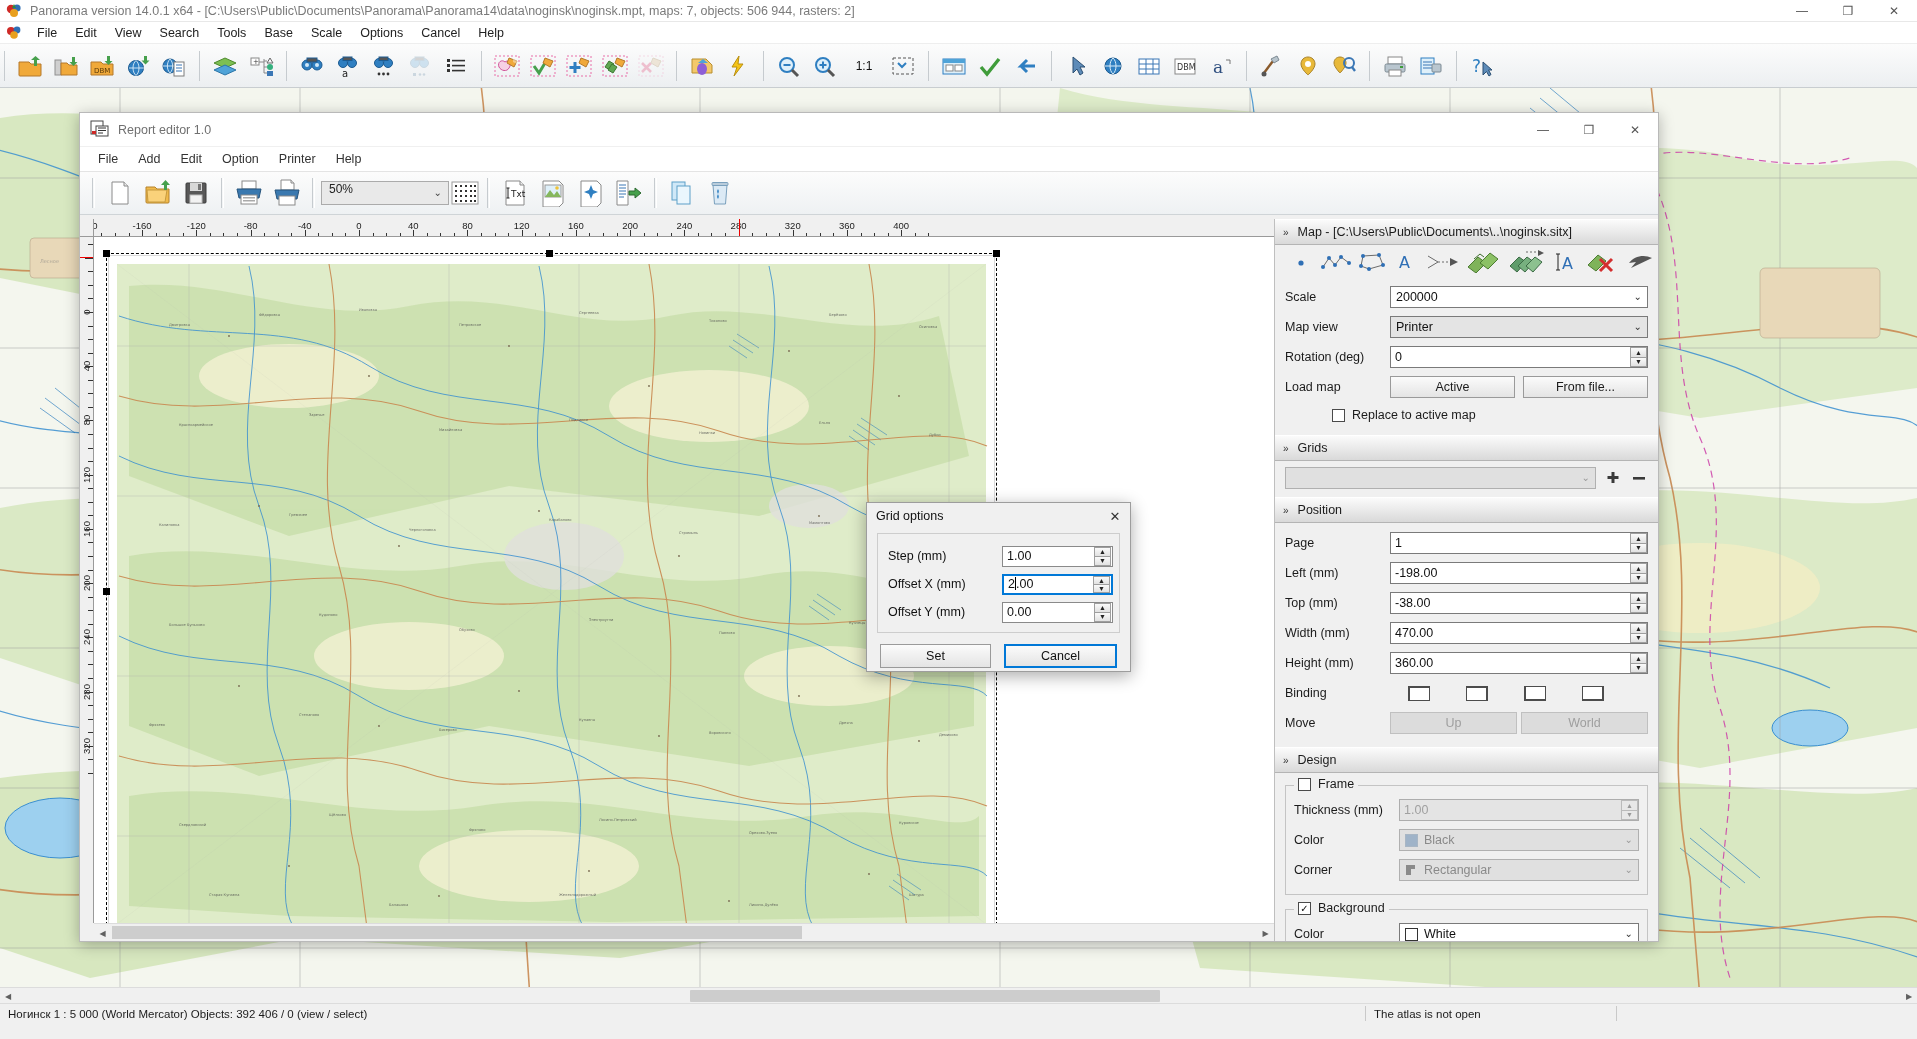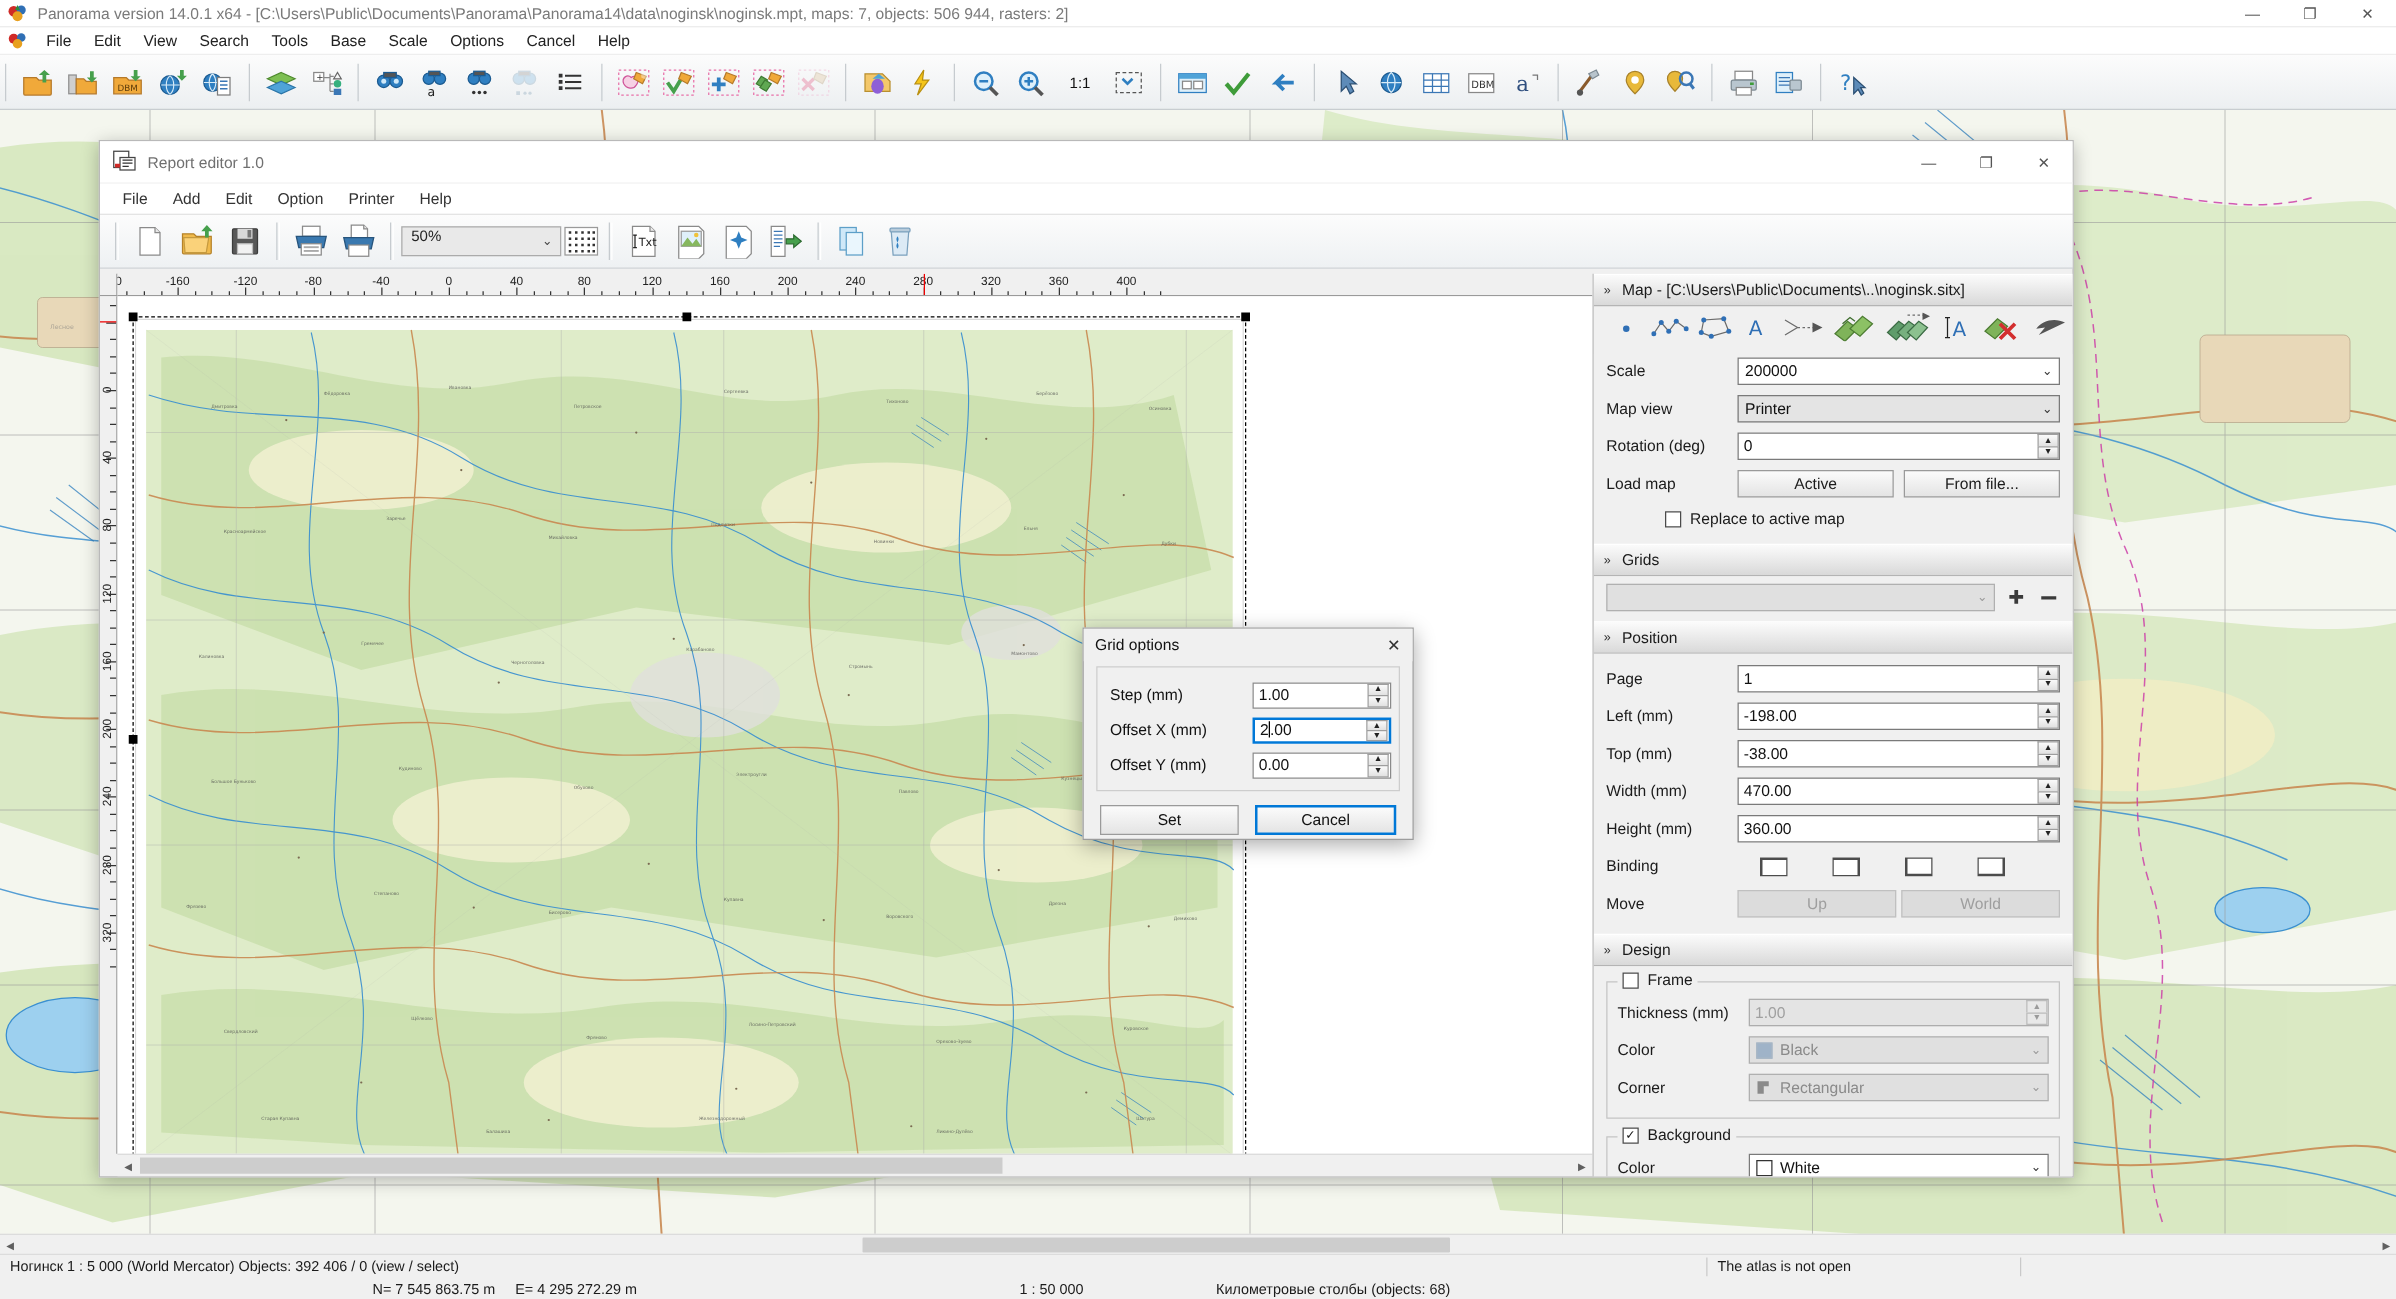--- a/index.html
+++ b/index.html
@@ -1489,24 +1489,15 @@
 
   <div class="statusbar">
     <div class="sb-row1">
       <div class="sb-cell">Ногинск  1 : 5 000 (World Mercator) Objects: 392 406 / 0 (view / select)</div>
       <div style="flex:1"></div>
       <div class="sb-div"></div>
       <div class="sb-cell" style="width:250px;">The atlas is not open</div>
       <div class="sb-div"></div>
       <div style="width:300px"></div>
     </div>
-    <div class="sb-row2">
-      <div style="width:290px"></div>
-      <div class="sb-cell">N= 7 545 863.75 m</div>
-      <div class="sb-cell">E= 4 295 272.29 m</div>
-      <div style="width:290px"></div>
-      <div class="sb-cell">1 : 50 000</div>
-      <div style="width:90px"></div>
-      <div class="sb-cell">Километровые столбы   (objects: 68)</div>
-    </div>
   </div>
 
 </div>
 
 </body></html>

